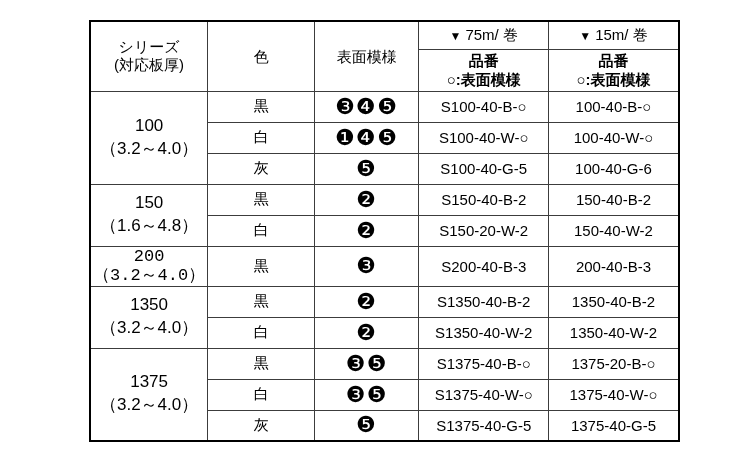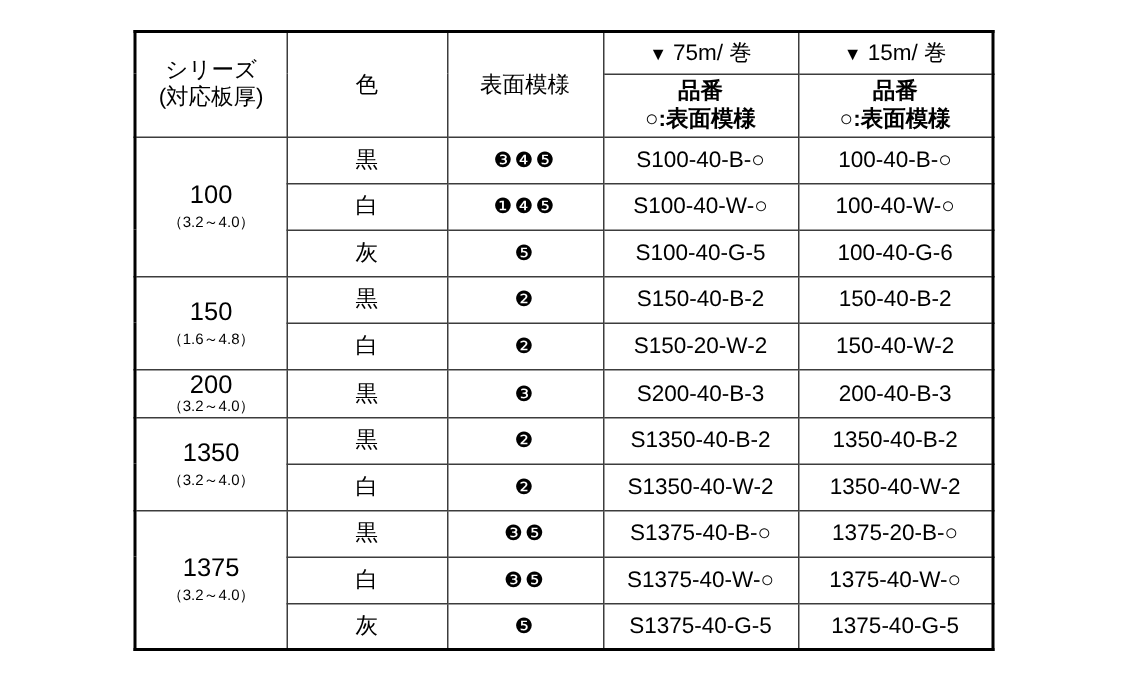--- a/index.html
+++ b/index.html
@@ -35,25 +35,25 @@
   tr.hdr-sub { height: 42px; }
   tr.data-row { height: 31px; }
 
   th.hdr { font-size: 15px; line-height: 1.3; }
   .hdr-two-line { font-size: 15px; line-height: 1.25; }
   .roll-icon { font-size: 12px; margin-right: 4px; }
   .sub-line { font-size: 15px; line-height: 1.3; font-weight: bold; }
 
   td.series-cell { font-size: 14px; line-height: 1.35; }
   .series-num { font-size: 17px; }
-  .series-thick { font-size: 10px; }
-  td.series-single { line-height: 1.15; }
+  .series-thick { font-size: 17px; }
+  td.series-single { line-height: 1.15; font-family: Liberation Mono, monospace; }
 
   td.color-cell { font-size: 15px; }
-  td.pattern-cell { font-size: 14px; letter-spacing: 1.5px; }
+  td.pattern-cell { font-size: 22px; letter-spacing: 1.5px; }
   td.pn-cell { font-size: 15px; }
 </style>
 </head>
 <body>
 
 <div class="table-wrap">
   <table class="spec">
     <colgroup>
       <col style="width:101px">
       <col style="width:107px">

